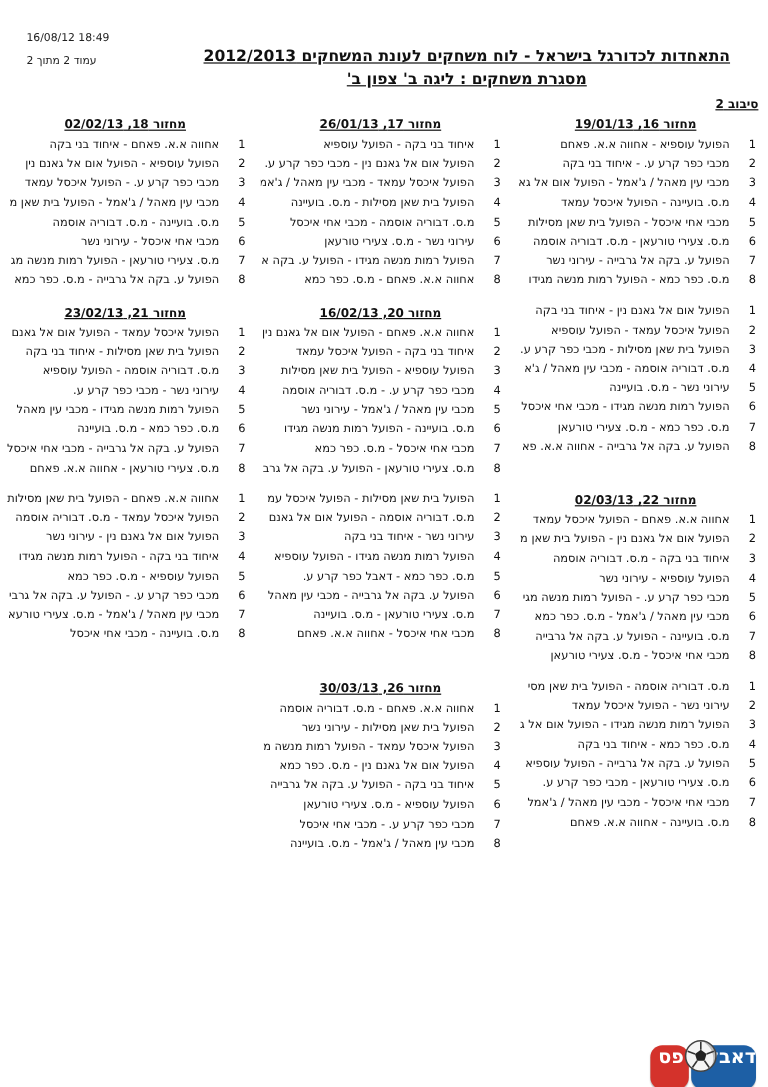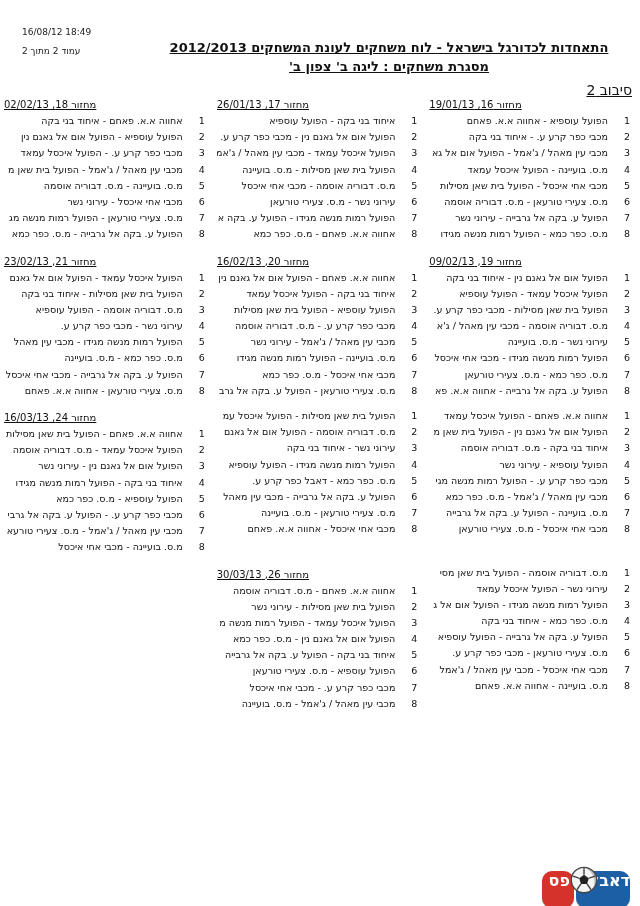--- a/index.html
+++ b/index.html
@@ -9,31 +9,31 @@
     overflow:hidden;
   }
   .timestamp{position:absolute;left:22px;top:27px;font-size:9px;direction:ltr;color:#222;}
   .page-label{position:absolute;left:22px;top:46px;font-size:9px;direction:rtl;color:#222;}
   .title-block{
     position:absolute;left:150px;right:12px;top:38px;text-align:center;direction:rtl;
     font-weight:bold;font-size:13px;line-height:19px;color:#111;
   }
   .title-line{text-decoration:underline;}
   .round-label{
-    position:absolute;right:8px;top:82px;direction:rtl;font-weight:normal;
-    font-size:14px;text-decoration:underline;color:#111;
+    position:absolute;right:8px;top:82px;direction:rtl;font-weight:bold;
+    font-size:10px;text-decoration:underline;color:#111;
   }
   .grid{
     position:absolute;top:97px;left:4px;right:4px;direction:rtl;
     display:grid;grid-template-columns:repeat(3,1fr);column-gap:6px;row-gap:9px;
   }
   .round{overflow:hidden;}
   .round-header{
-    margin:0 6px 3px 0;font-size:10px;font-weight:normal;text-decoration:underline;
-    text-align:left;line-height:15px;white-space:nowrap;color:#111;
+    margin:0 6px 3px 0;font-size:10px;font-weight:bold;text-decoration:underline;
+    text-align:center;line-height:15px;white-space:nowrap;color:#111;
   }
   .fx{display:flex;align-items:baseline;height:16.2px;padding-right:6px;overflow:hidden;direction:rtl;}
   .fx-num{flex:0 0 12px;font-size:9.5px;text-align:right;color:#111;}
   .fx-match{
     flex:1;min-width:0;margin-right:10px;font-size:9.5px;white-space:nowrap;
     overflow:hidden;text-align:right;color:#111;
   }
   .logo{position:absolute;right:10px;bottom:9px;width:88px;height:32px;direction:rtl;}
   .logo-pill{
     position:absolute;top:6px;height:37px;border-radius:10px;color:#fff;font-weight:bold;
@@ -162,21 +162,20 @@
           <span class="fx-num">7</span>
           <span class="fx-match">מ.ס. צעירי טורעאן - הפועל רמות מנשה מג</span>
         </div>
         <div class="fx">
           <span class="fx-num">8</span>
           <span class="fx-match">הפועל ע. בקה אל גרבייה - מ.ס. כפר כמא</span>
         </div>
       </div>
   </section>
     <section class="round">
-    <h3 class="round-header">מחזור 19, 09/02/13</h3>
     <div class="fixture-list">
         <div class="fx">
           <span class="fx-num">1</span>
           <span class="fx-match">הפועל אום אל גאנם נין - איחוד בני בקה</span>
         </div>
         <div class="fx">
           <span class="fx-num">2</span>
           <span class="fx-match">הפועל איכסל עמאד - הפועל עוספיא</span>
         </div>
         <div class="fx">
@@ -273,20 +272,21 @@
           <span class="fx-num">7</span>
           <span class="fx-match">הפועל ע. בקה אל גרבייה - מכבי אחי איכסל</span>
         </div>
         <div class="fx">
           <span class="fx-num">8</span>
           <span class="fx-match">מ.ס. צעירי טורעאן - אחווה א.א. פאחם</span>
         </div>
       </div>
   </section>
     <section class="round">
+    <h3 class="round-header">מחזור 22, 02/03/13</h3>
     <div class="fixture-list">
         <div class="fx">
           <span class="fx-num">1</span>
           <span class="fx-match">אחווה א.א. פאחם - הפועל איכסל עמאד</span>
         </div>
         <div class="fx">
           <span class="fx-num">2</span>
           <span class="fx-match">הפועל אום אל גאנם נין - הפועל בית שאן מ</span>
         </div>
         <div class="fx">
@@ -345,21 +345,20 @@
           <span class="fx-num">7</span>
           <span class="fx-match">מ.ס. צעירי טורעאן - מ.ס. בועיינה</span>
         </div>
         <div class="fx">
           <span class="fx-num">8</span>
           <span class="fx-match">מכבי אחי איכסל - אחווה א.א. פאחם</span>
         </div>
       </div>
   </section>
     <section class="round">
-    <h3 class="round-header">מחזור 24, 16/03/13</h3>
     <div class="fixture-list">
         <div class="fx">
           <span class="fx-num">1</span>
           <span class="fx-match">אחווה א.א. פאחם - הפועל בית שאן מסילות</span>
         </div>
         <div class="fx">
           <span class="fx-num">2</span>
           <span class="fx-match">הפועל איכסל עמאד - מ.ס. דבוריה אוסמה</span>
         </div>
         <div class="fx">

